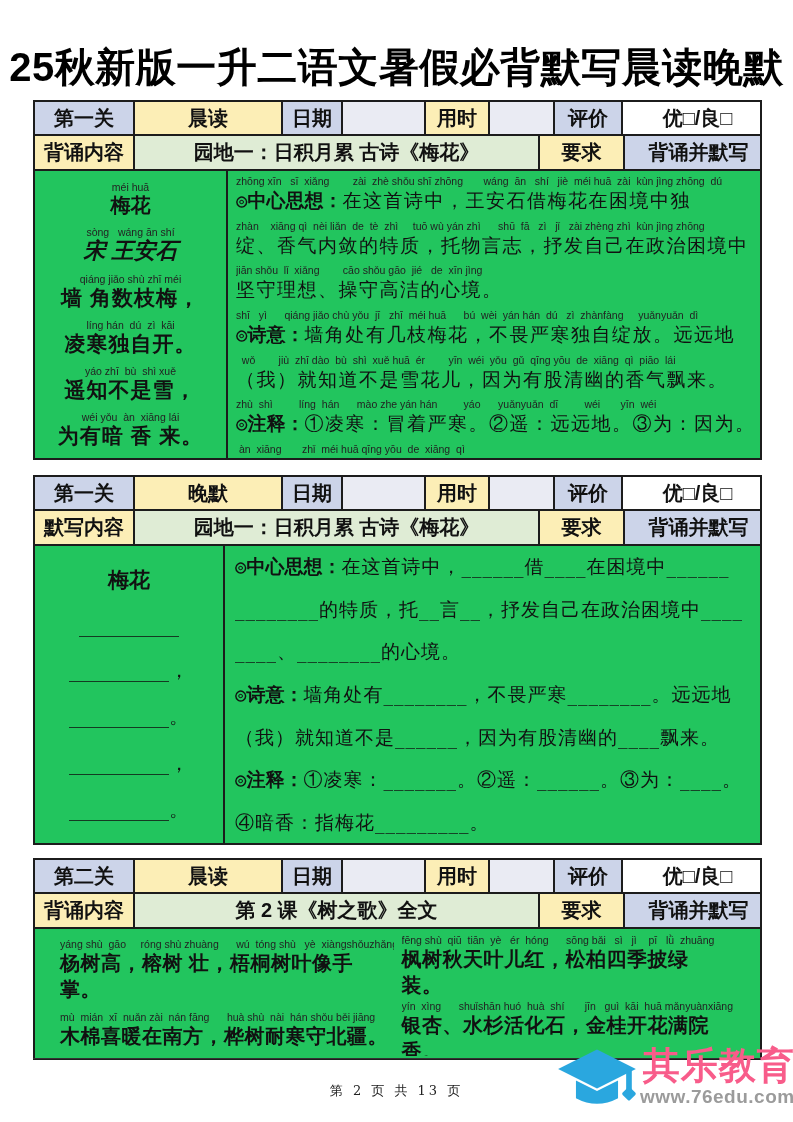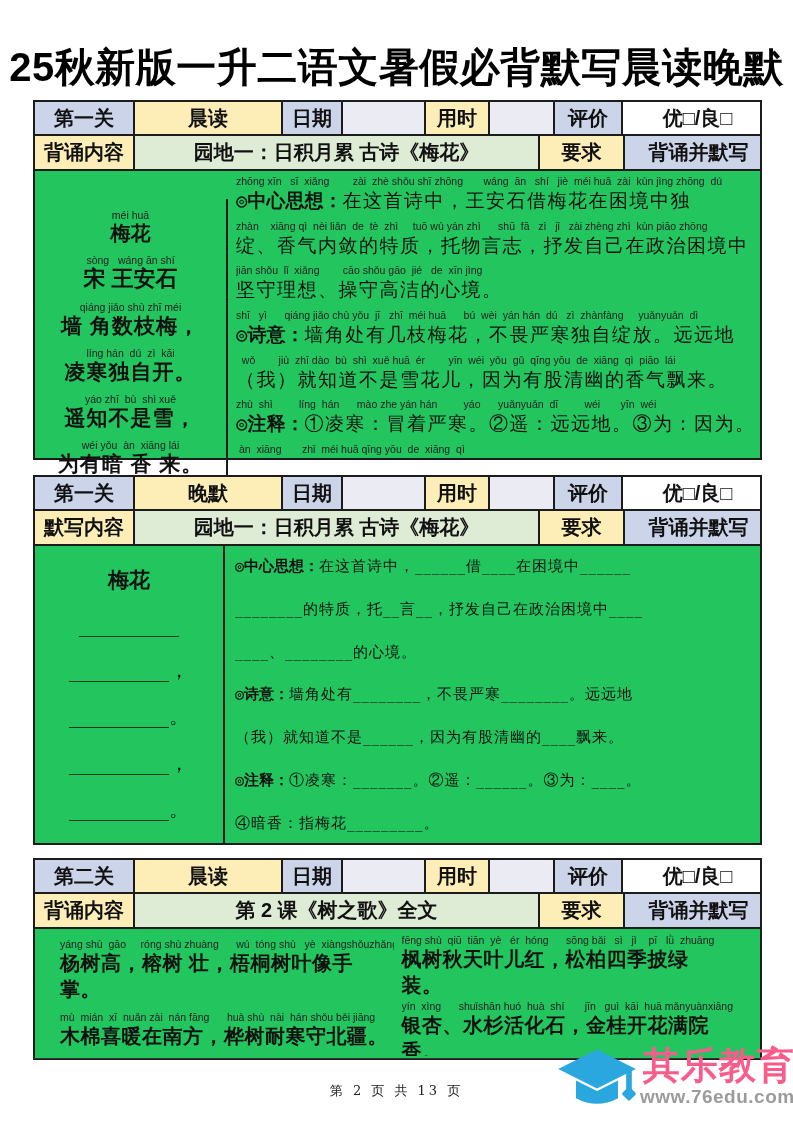--- a/index.html
+++ b/index.html
@@ -31,35 +31,35 @@
   .sec2 .body2col{grid-template-columns:190px 1fr;height:297px;}
   .leftcol{border-right:2px solid #1c1c1c;box-sizing:border-box;overflow:hidden;}
 
   .py{font-family:"Liberation Sans", sans-serif;font-size:10.5px;line-height:12px;
       color:#222;white-space:pre;overflow:hidden;}
   .zh-hei{font-weight:700;font-family:"Liberation Sans", sans-serif;}
   .zh-serif{font-family:"DejaVu Serif", serif;font-size:19px;letter-spacing:1.5px;line-height:26px;}
   .lab{font-family:Liberation Mono, monospace;font-weight:700;letter-spacing:0;}
 
   .poemcol{display:flex;flex-direction:column;justify-content:space-around;
-           align-items:center;height:100%;padding:6px 0;box-sizing:border-box;text-align:center;margin-top:28px;}
+           align-items:center;height:100%;padding:6px 0;box-sizing:border-box;text-align:center;}
   .poem-title{font-size:20px;line-height:24px;}
-  .poem-author{font-size:22px;line-height:26px;}
+  .poem-author{font-size:22px;line-height:26px;font-style:italic;}
   .poem-line{font-size:21px;line-height:25px;letter-spacing:1px;}
 
   .notecol{padding:3px 4px 2px 8px;display:flex;flex-direction:column;justify-content:space-between;height:100%;box-sizing:border-box;overflow:hidden;}
   .pair{margin:1px 0;}
 
   .t2left{display:flex;flex-direction:column;align-items:center;justify-content:space-around;
           height:100%;padding:10px 0;box-sizing:border-box;}
   .t2title{font-size:21px;font-weight:700;}
   .blankline{font-family:"DejaVu Serif", serif;font-size:20px;letter-spacing:0;}
   .t2right{padding:8px 6px 6px 10px;display:flex;flex-direction:column;justify-content:space-between;
            height:100%;box-sizing:border-box;overflow:hidden;}
-  .t2line{font-family:"DejaVu Serif", serif;font-size:15px;letter-spacing:1px;line-height:25px;}
+  .t2line{font-family:"DejaVu Serif", serif;font-size:19px;letter-spacing:1px;line-height:25px;}
 
   .t3body{display:grid;grid-template-columns:1fr 1fr;height:129px;padding:2px 21px;box-sizing:border-box;}
   .t3col{display:flex;flex-direction:column;justify-content:space-around;padding:2px 4px;overflow:hidden;}
   .t3zh{font-size:20px;font-weight:700;letter-spacing:0.5px;line-height:26px;}
 
   .pageinfo{position:absolute;top:1082px;left:0;width:793px;text-align:center;
             font-family:"DejaVu Serif", serif;font-size:13px;letter-spacing:3px;color:#222;}
 
   .brand{position:absolute;left:556px;top:1046px;width:236px;height:72px;display:flex;align-items:flex-start;}
   .brand-cap{width:82px;height:68px;flex:0 0 auto;margin-top:2px;}
@@ -118,21 +118,21 @@
           <div class="py">wéi yǒu  àn  xiāng lái</div>
           <div class="zh-hei poem-line">为有暗 香 来。</div>
         </div>
       </div>
       <div class="notecol">
         <div class="pair">
           <div class="py">zhōng xīn   sī  xiǎng        zài  zhè shǒu shī zhōng       wáng  ān   shí   jiè  méi huā  zài  kùn jìng zhōng  dú</div>
           <div class="zh-serif"><b class="lab">◎中心思想：</b><span>在这首诗中，王安石借梅花在困境中独</span></div>
         </div>
         <div class="pair">
-          <div class="py">zhàn    xiāng qì  nèi liǎn  de  tè  zhì     tuō wù yán zhì      shū  fā   zì   jǐ   zài zhèng zhì  kùn piāo zhōng</div>
+          <div class="py">zhàn    xiāng qì  nèi liǎn  de  tè  zhì     tuō wù yán zhì      shū  fā   zì   jǐ   zài zhèng zhì  kùn jìng zhōng</div>
           <div class="zh-serif"><b class="lab"></b><span>绽、香气内敛的特质，托物言志，抒发自己在政治困境中</span></div>
         </div>
         <div class="pair">
           <div class="py">jiān shǒu  lǐ  xiǎng        cāo shǒu gāo  jié   de  xīn jìng</div>
           <div class="zh-serif"><b class="lab"></b><span>坚守理想、操守高洁的心境。</span></div>
         </div>
         <div class="pair">
           <div class="py">shī   yì      qiáng jiǎo chù yǒu  jī   zhī  méi huā      bú  wèi  yán hán  dú   zì  zhànfàng     yuǎnyuǎn  dì</div>
           <div class="zh-serif"><b class="lab">◎诗意：</b><span>墙角处有几枝梅花，不畏严寒独自绽放。远远地</span></div>
         </div>

